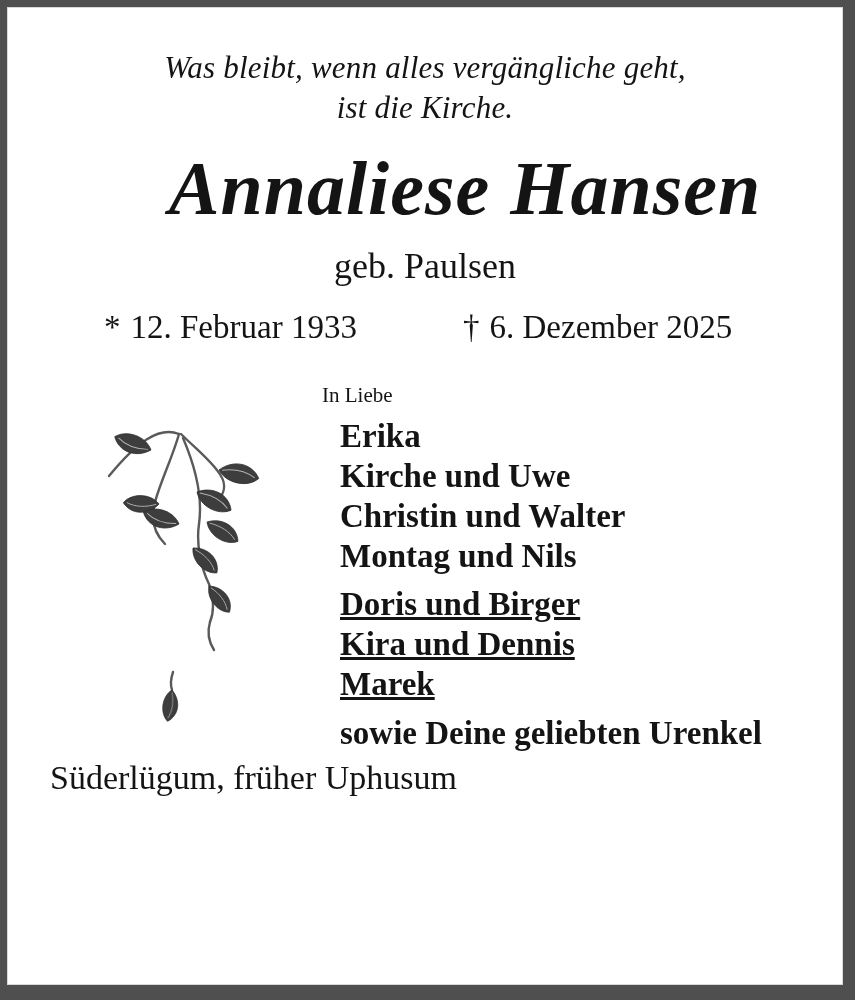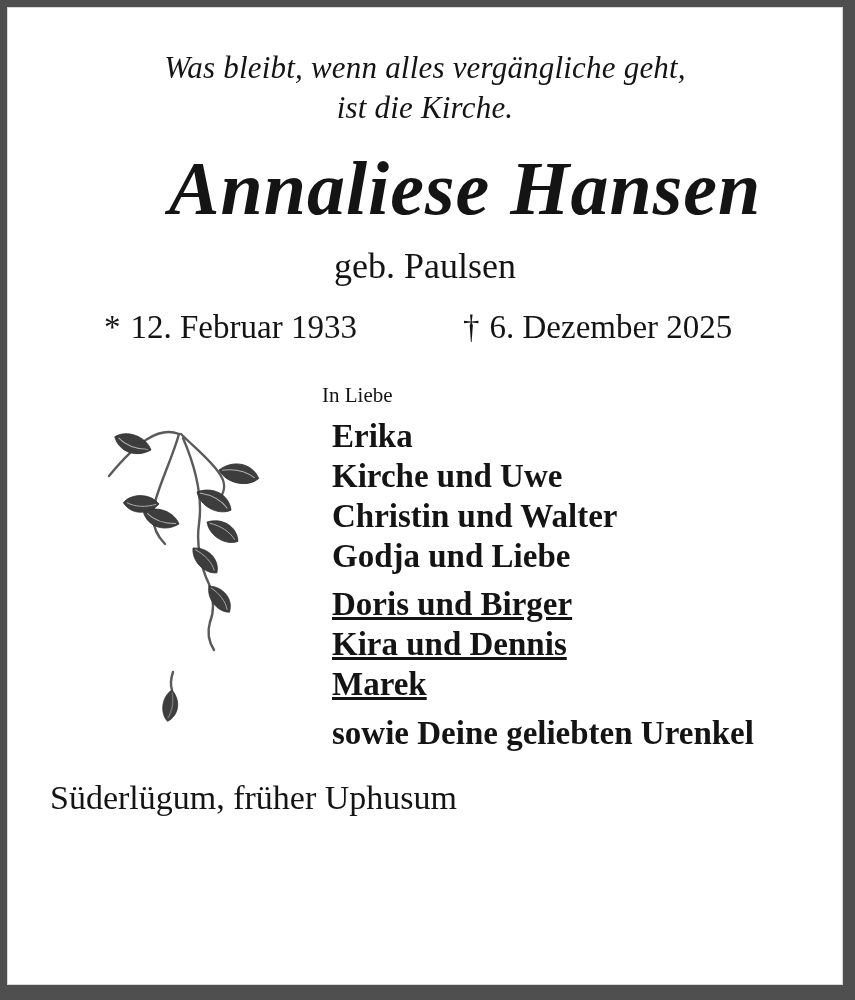--- a/index.html
+++ b/index.html
@@ -71,39 +71,39 @@
   .death { position: absolute; left: 455px; top: 0; }
   .dates .sym { display: inline-block; margin-right: 10px; }
 
   .salutation {
     left: 314px;
     top: 367px;
     font-size: 21px;
     line-height: 40px;
   }
   .mourners {
-    left: 324px;
+    left: 332px;
     top: 408px;
     font-weight: bold;
     font-size: 33px;
     line-height: 40px;
   }
   .mourners .group2 { margin-top: 8px; text-decoration: underline; }
   .mourners .closing { margin-top: 9px; }
 
   .branch-wrap {
     left: 85px;
     top: 412px;
     width: 240px;
     height: 335px;
   }
 
   .residence {
     left: 42px;
-    top: 768px;
+    top: 748px;
     font-size: 34px;
     line-height: 44px;
   }
   .service {
     left: 42px;
     top: 824px;
     width: 758px;
     font-size: 34px;
     line-height: 46px;
   }
@@ -132,21 +132,21 @@
       <span class="death"><span class="sym">†</span><span>6. Dezember 2025</span></span>
     </div>
 
     <div class="abs salutation">In Liebe</div>
 
     <div class="abs mourners">
       <div class="group1">
         <div>Erika</div>
         <div>Kirche und Uwe</div>
         <div>Christin und Walter</div>
-        <div>Godja und Liebe</div>
+        <div>Montag und Nils</div>
       </div>
       <div class="group2">
         <div>Doris und Birger</div>
         <div>Kira und Dennis</div>
         <div>Marek</div>
       </div>
       <div class="closing">sowie Deine geliebten Urenkel</div>
     </div>
 
     <div class="abs branch-wrap">

